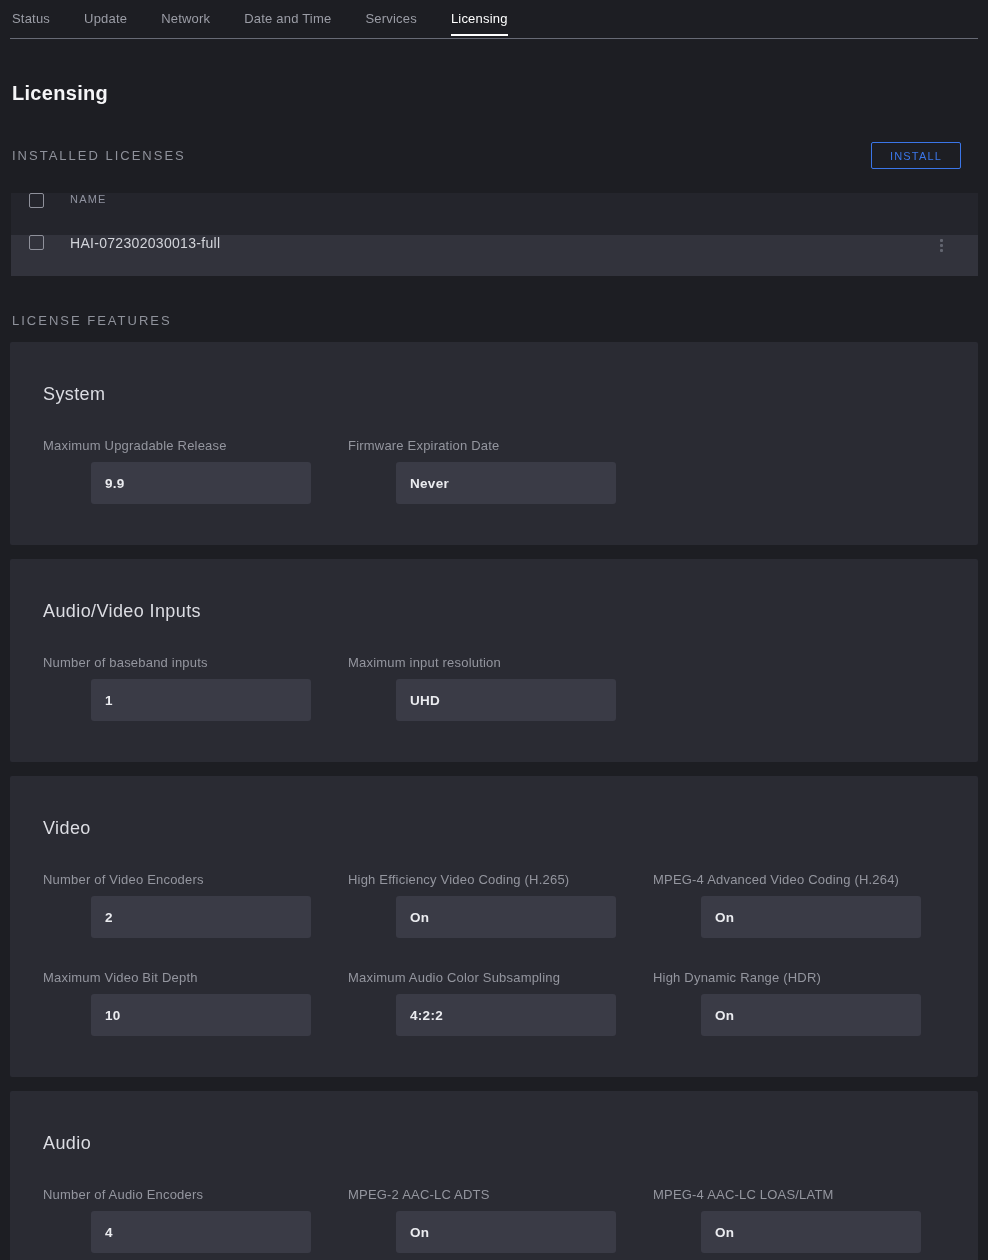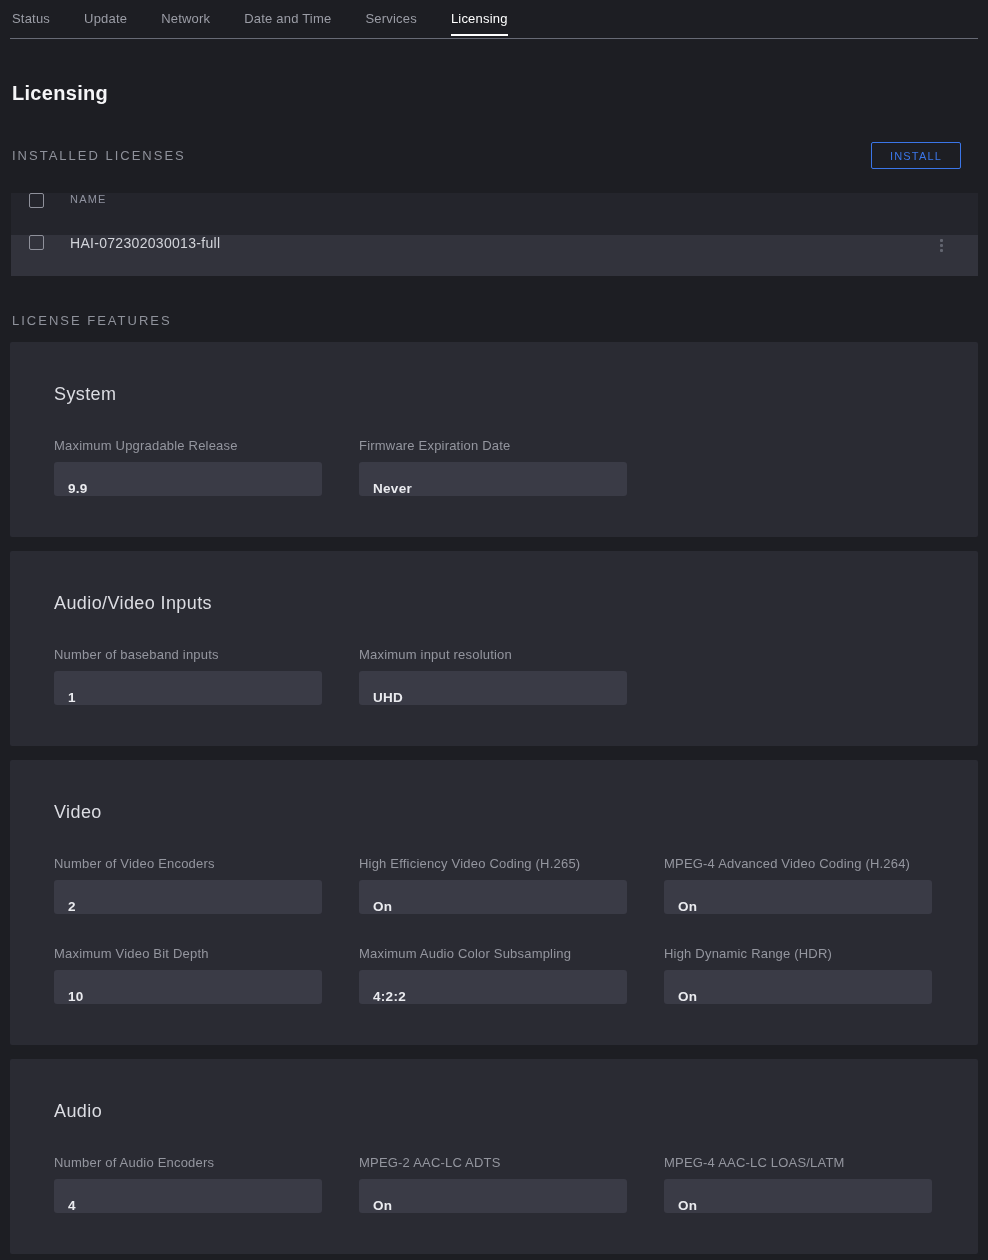--- a/index.html
+++ b/index.html
@@ -52,28 +52,28 @@
   .cell-name { margin-left:26px; font-size:14px; color:#d2d4da; letter-spacing:.3px; }
   .trow-spacer { flex:1; }
   .kebab { display:flex; flex-direction:column; gap:2px; margin-right:31px; cursor:pointer; padding:4px; }
   .kebab i { width:3px; height:3px; background:#62656f; border-radius:1px; display:block; }
 
   
   .features-label { margin:37px 0 14px 12px; }
   .cards { margin:0 10px; }
   .card {
     background:#2a2b33; border-radius:2px; margin-bottom:14px;
-    padding:42px 44px 41px 44px;
+    padding:42px 44px 41px 33px;
   }
   .card-title { font-size:18px; font-weight:normal; color:#dcdde3; letter-spacing:.4px; margin-bottom:33px; }
   .card-grid { display:grid; grid-template-columns:repeat(3, 268px); column-gap:37px; row-gap:32px; }
   .field-label { font-size:13px; color:#94969f; margin-bottom:9px; letter-spacing:.2px; }
   .field-box {
-    height:34px; background:#3a3b46; border-radius:3px;
-    display:flex; align-items:flex-end; padding-left:14px;
+    height:42px; background:#3a3b46; border-radius:3px;
+    display:flex; align-items:center; padding-left:14px;margin-left:48px;
   }
   .field-value { font-size:13.5px; font-weight:600; color:#eaebef; letter-spacing:.3px; }
 </style>
 </head>
 <body>
 
 <nav class="tabbar">
     <div class="tab">Status</div>
     <div class="tab">Update</div>
     <div class="tab">Network</div>

